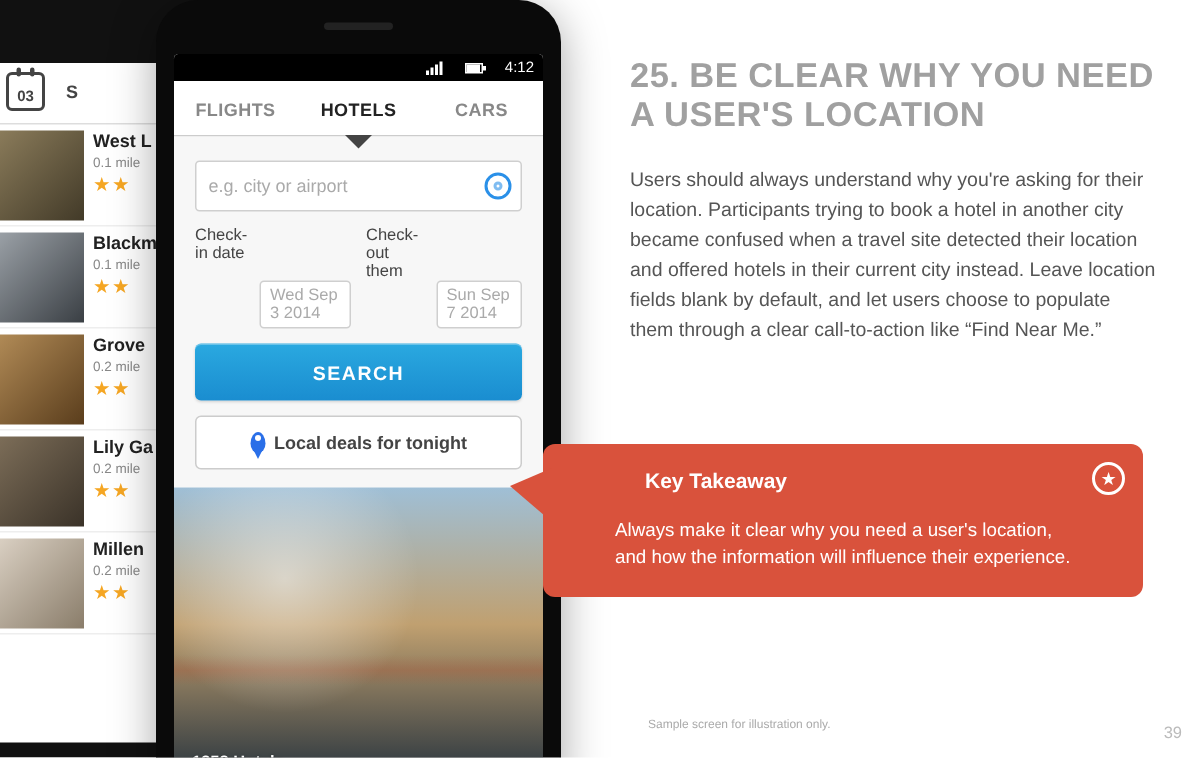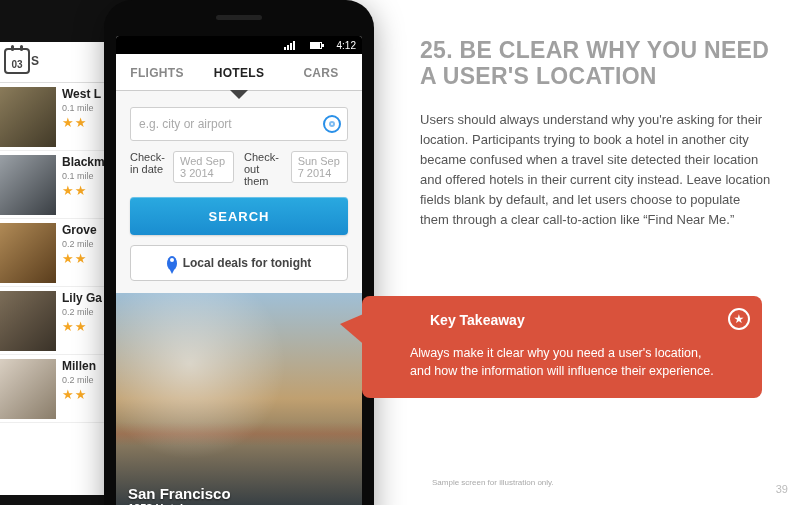--- a/index.html
+++ b/index.html
@@ -2,21 +2,21 @@
 <html><head>
 <meta charset="utf-8">
 <style>
   * { box-sizing: border-box; margin: 0; padding: 0; }
   body { font-family: -apple-system, "Segoe UI", Helvetica, Arial, sans-serif; width: 800px; height: 505px; background: #fff; position: relative; overflow: hidden; color: #333; }
   .stage { position: absolute; inset: 0; }
 
   
   .phone-back { position: absolute; left: 0; top: 0; width: 180px; height: 505px; background: #111; border-top-right-radius: 24px; border-bottom-right-radius: 24px; padding: 42px 10px 10px 0; }
   .phone-back .screen { background: #fff; height: 100%; border-top-right-radius: 4px; overflow: hidden; }
-  .back-header { display: flex; align-items: center; gap: 1px; padding: 6px 6px 8px 4px; border-bottom: 1px solid #ddd; }
+  .back-header { display: flex; align-items: center; gap: 14px; padding: 6px 6px 8px 4px; border-bottom: 1px solid #ddd; }
   .cal-icon { width: 26px; height: 26px; border: 2px solid #444; border-radius: 4px; position: relative; display: flex; align-items: flex-end; justify-content: center; font-size: 10px; font-weight: 700; color: #444; padding-bottom: 2px; }
   .cal-icon::before, .cal-icon::after { content: ""; position: absolute; top: -5px; width: 3px; height: 6px; background: #444; border-radius: 2px; }
   .cal-icon::before { left: 5px; } .cal-icon::after { right: 5px; }
   .back-tab { font-size: 12px; font-weight: 700; color: #444; letter-spacing: .5px; }
   .hotel-list { display: flex; flex-direction: column; }
   .hrow { display: flex; gap: 6px; border-bottom: 1px solid #eee; height: 68px; padding: 4px 2px 4px 0; }
   .thumb { width: 56px; height: 60px; background: linear-gradient(135deg,#8a7b5a,#423a28); flex-shrink: 0; }
   .thumb.b { background: linear-gradient(135deg,#9aa0a6,#3a3f44); }
   .thumb.c { background: linear-gradient(135deg,#b08a56,#5a3d1c); }
   .thumb.d { background: linear-gradient(135deg,#7c6d58,#3a3228); }
@@ -45,21 +45,21 @@
   .tab.active .tri { display:block; }
 
   .form { background: #f7f7f7; padding: 16px 14px 12px; display: flex; flex-direction: column; gap: 10px; }
   .lbl { font-size: 13px; color: #444; }
   .field { width: 100%; height: 34px; border: 1px solid #cfcfcf; border-radius: 3px; background: #fff; padding: 0 30px 0 8px; font-size: 12px; color: #aaa; position: relative; display: flex; align-items: center; }
   .field .target { position: absolute; right: 6px; top: 50%; transform: translateY(-50%); width: 18px; height: 18px; border: 2px solid #2a90e8; border-radius: 50%; }
   .field .target::before { content:""; position:absolute; inset:4px; border:2px solid #2a90e8; border-radius:50%; opacity:.6; }
   .dates { display: flex; gap: 10px; }
   .dcol { flex: 1; display: flex; flex-direction: row; gap: 4px; }
   .dcol .lbl { font-size: 11px; }
-  .dfield { height: 32px; border: 1px solid #cfcfcf; border-radius: 3px; background: #fff; padding: 0 6px; font-size: 11px; color: #aaa; display: flex; align-items: center; }
+  .dfield { height: 32px; border: 1px solid #cfcfcf; border-radius: 3px; background: #fff; padding: 0 6px; font-size: 11px; color: #aaa; display: flex; align-items: center; margin-top: 36px; }
   .search-btn { height: 38px; background: linear-gradient(#2aa9e0,#1a8dd0); color: #fff; font-weight: 700; font-size: 13px; letter-spacing: 1px; border-radius: 4px; display: flex; align-items: center; justify-content: center; box-shadow: inset 0 1px 0 rgba(255,255,255,.3), 0 1px 2px rgba(0,0,0,.15); }
   .deals-btn { height: 36px; background: #fff; border: 1px solid #ccc; border-radius: 4px; display: flex; align-items: center; justify-content: center; gap: 6px; font-size: 12px; font-weight: 600; color: #444; }
   .pin { width: 10px; height: 14px; background: #2a6fe8; border-radius: 50% 50% 50% 50% / 55% 55% 45% 45%; position: relative; transform: rotate(0deg); }
   .pin::after { content:""; position:absolute; bottom:-4px; left:2px; width:0; height:0; border-left:3px solid transparent; border-right:3px solid transparent; border-top:6px solid #2a6fe8; }
   .pin i { position:absolute; top:2px; left:3px; width:4px; height:4px; background:#fff; border-radius:50%; }
 
   .hero { flex: 1; position: relative; background: linear-gradient(180deg,#9fbfd6 0%, #c0a070 45%, #1b2b3a 100%); display: flex; align-items: flex-end; padding: 8px 12px 14px; }
   .hero .bridge { position:absolute; inset:0; background:
     radial-gradient(circle at 30% 30%, rgba(255,255,255,.5), transparent 40%),
     linear-gradient(180deg, rgba(180,70,40,.0) 55%, rgba(180,70,40,.25) 60%, rgba(180,70,40,.0) 65%); }
@@ -178,21 +178,20 @@
         <div class="deals-btn">
           <span class="pin">
               <i></i>
             </span>
           <span>Local deals for tonight</span>
         </div>
       </div>
       <div class="hero">
         <div class="bridge"></div>
         <div class="hero-text">
-          <div class="hero-city">San Francisco</div>
           <div class="hero-count">1358 Hotels</div>
         </div>
       </div>
     </div>
   </div>
 
   <div class="right">
     <div class="title">25. BE CLEAR WHY YOU NEED A USER'S LOCATION</div>
     <div class="body">Users should always understand why you're asking for their location. Participants trying to book a hotel in another city became confused when a travel site detected their location and offered hotels in their current city instead. Leave location fields blank by default, and let users choose to populate them through a clear call-to-action like “Find Near Me.”</div>
   </div>

